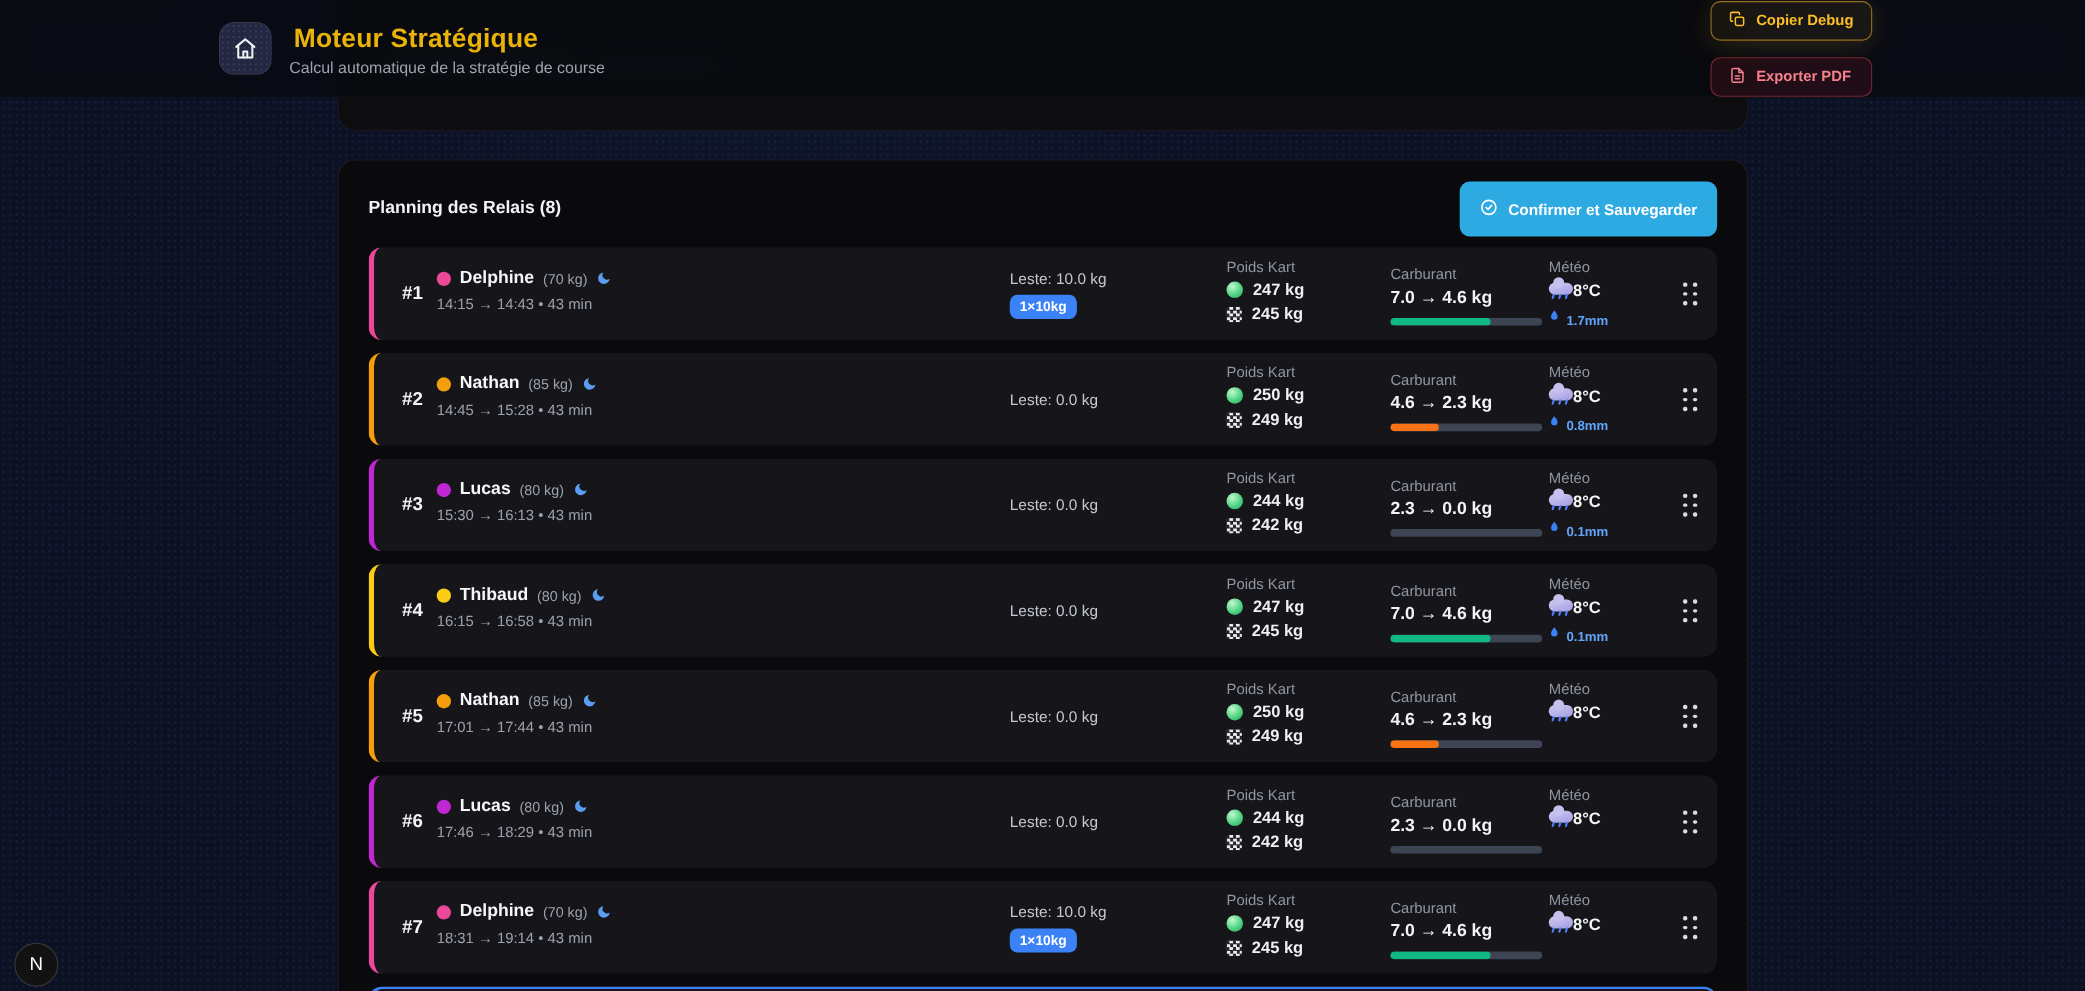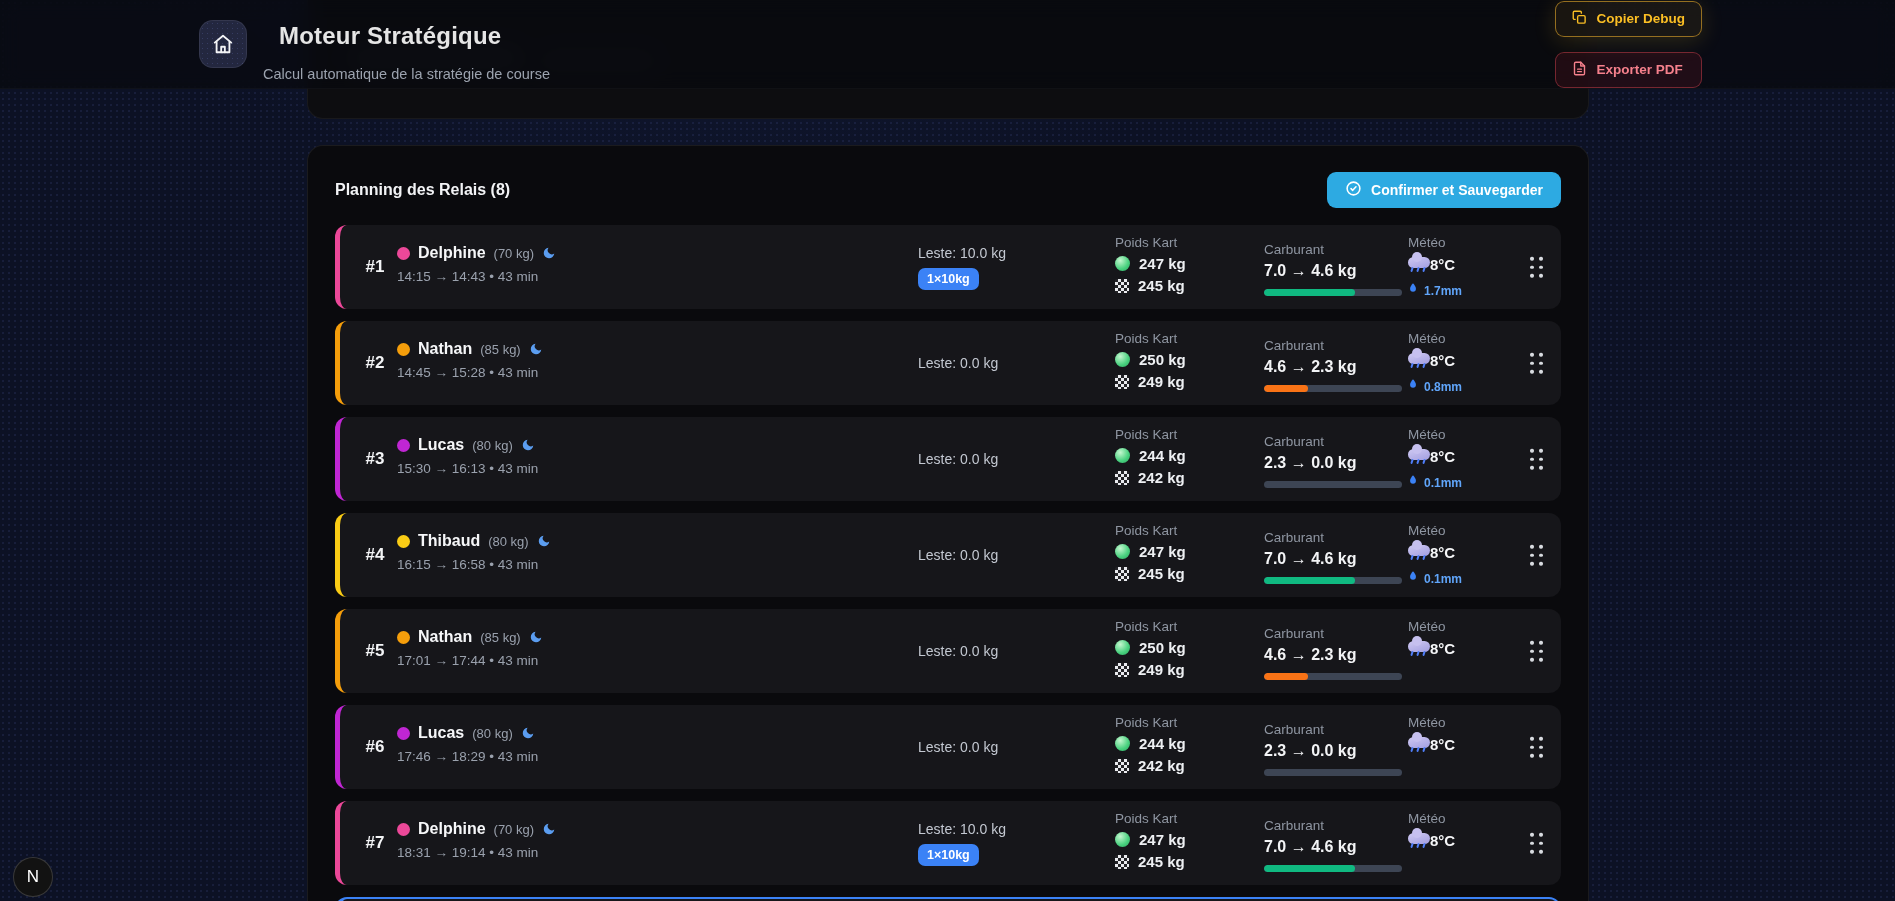--- a/index.html
+++ b/index.html
@@ -32,21 +32,21 @@
     display:flex;align-items:center;
   }
   .logo{
     margin-left:199px;width:46px;height:46px;border-radius:14px;
     background:#23273f;border:1px solid rgba(255,255,255,0.08);
     display:flex;align-items:center;justify-content:center;flex:0 0 auto;
     background-image:radial-gradient(1px 1px at 50% 50%, rgba(140,160,255,0.18) 1px, transparent 1px);
     background-size:5px 5px;
   }
   .titles{margin-left:16px;}
-  .titles h1{margin:16px;font-size:24px;font-weight:800;color:#e5e5e5;letter-spacing:.2px;}
+  .titles h1{margin:4px;font-size:24px;font-weight:800;color:#eab308;letter-spacing:.2px;}
   .titles p{margin:4px 0 0 0;font-size:14.5px;color:#9ca3af;}
   .header-actions{margin-left:auto;margin-right:193px;display:flex;gap:15px;flex-direction:column;}
   .hbtn{
     display:flex;align-items:center;gap:9px;height:36px;padding:0 16px;
     border-radius:9px;font-size:13.5px;font-weight:700;cursor:pointer;
     font-family:"Liberation Sans", sans-serif;
   }
   .btn-debug{
     color:#fbbf24;background:rgba(251,191,36,0.07);
     border:1px solid rgba(217,160,40,0.65);
@@ -59,21 +59,21 @@
 
   
   .relay-card{
     left:307px;top:145px;width:1226px;height:860px;
     background:#0a0a0d;border:1px solid rgba(255,255,255,0.07);
     border-radius:16px;padding:26px 27px;
   }
   .relay-head{display:flex;align-items:center;justify-content:space-between;margin-bottom:17px;height:36px;}
   .relay-head h2{margin:0;font-size:16px;font-weight:700;color:#f2f3f5;}
   .btn-confirm{
-    display:flex;align-items:center;gap:9px;height:36px;padding:0 18px;
+    display:flex;align-items:center;gap:9px;height:50px;padding:0 18px;
     background:#2daae2;border:none;border-radius:9px;color:#ffffff;
     font-size:14px;font-weight:700;cursor:pointer;
     font-family:"Liberation Sans", sans-serif;
   }
 
   
   .stint{
     position:relative;height:84px;margin-bottom:12px;
     background:#16161a;border-radius:12px;
     border-left:5px solid var(--accent,#888);

